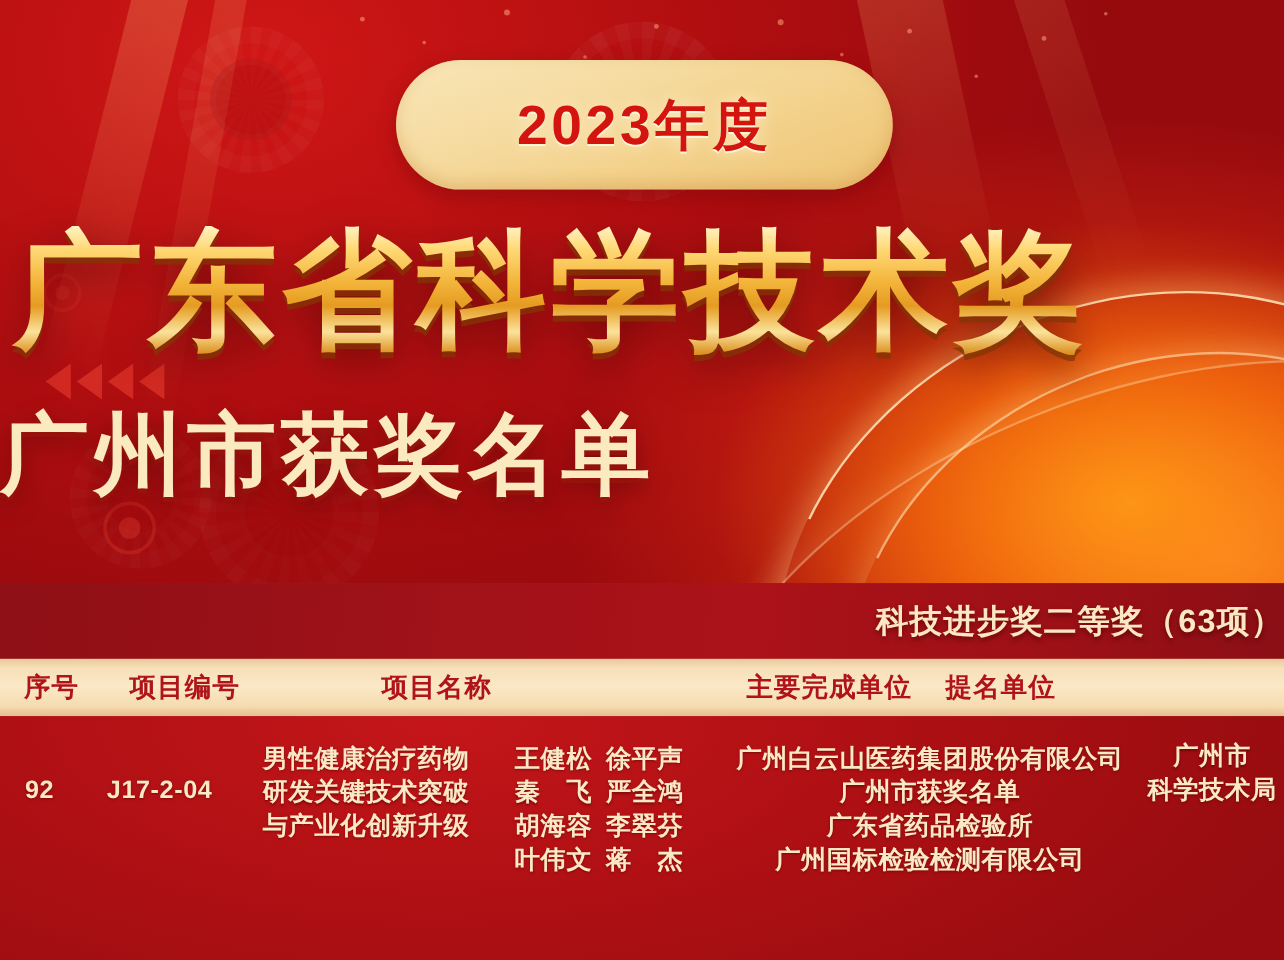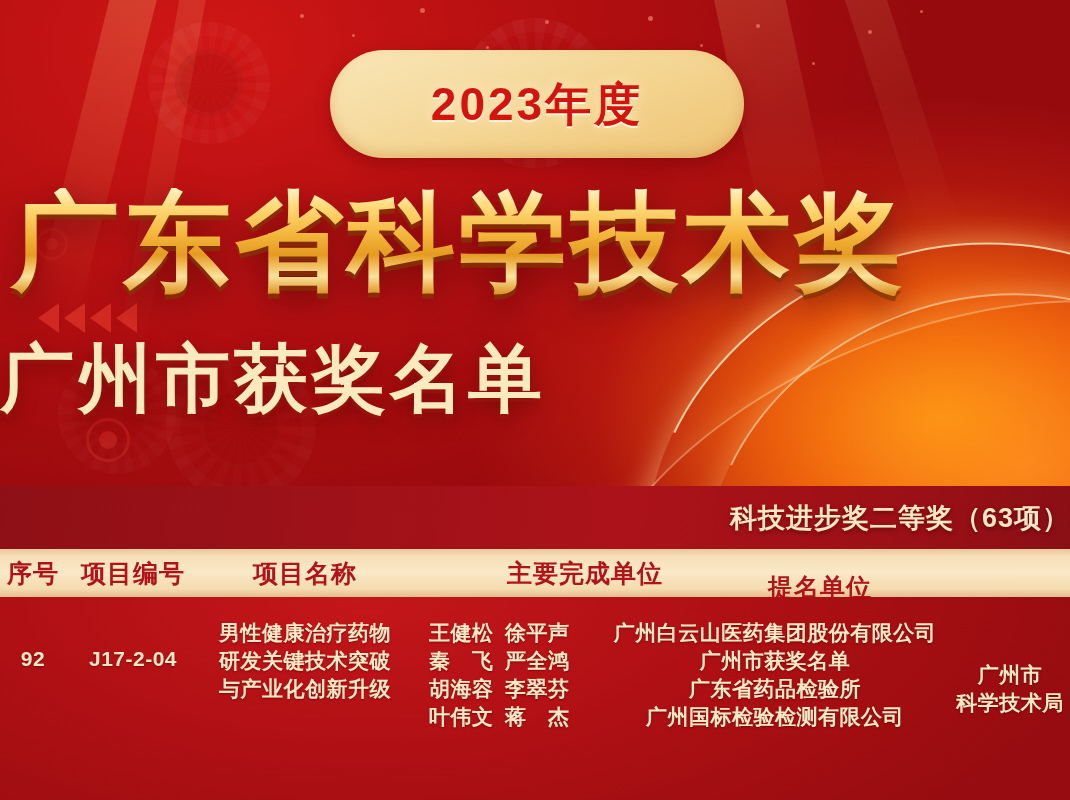--- a/index.html
+++ b/index.html
@@ -103,21 +103,21 @@
     text-shadow:0 2px 4px rgba(60,2,2,.55);
   }
 
   
   #table-head{
     position:absolute;left:0;top:549px;width:1070px;height:48px;
     background:linear-gradient(180deg,#e9c79c 0%,#f7e0b9 16%,#fae8c6 48%,#f5dcb0 82%,#e4bd90 100%);
     display:flex;align-items:center;
   }
   #table-head .th{
-    font-size:25px;font-weight:bold;color:#b01319;text-align:center;
+    font-size:22px;font-weight:bold;color:#b01319;text-align:right;
     letter-spacing:1px;
   }
 
   
   #table-body{
     position:absolute;left:0;top:597px;width:1070px;height:203px;
     background:
       radial-gradient(ellipse 760px 330px at 34% 0%, rgba(196,22,26,1) 0%, rgba(175,16,20,1) 48%, rgba(150,12,16,1) 100%),
       linear-gradient(100deg,#a5121a 0%,#bb161d 38%,#ae1219 72%,#8f0f15 100%);
     display:flex;
@@ -126,21 +126,21 @@
     color:#fbe9c6;font-size:21px;font-weight:bold;line-height:28px;
     letter-spacing:.5px;
     text-align:center;padding-top:22px;
     text-shadow:0 1px 2px rgba(70,2,2,.5);
   }
   .col-no{width:66px;}
   .col-code{width:134px;}
   .col-name{width:210px;}
   .col-people{width:190px;}
   .col-units{width:350px;}
-  .col-nom{width:120px;margin-top:28px;}
+  .col-nom{width:120px;}
 
   .name-grid{display:flex;flex-direction:column;gap:0;}
   .name-row{display:flex;justify-content:center;}
   .name-cell{width:76px;text-align:center;display:flex;justify-content:space-between;}
 </style>
 </head>
 <body>
 
 <div id="page">
 
@@ -240,20 +240,20 @@
       </div>
     </div>
 
     <div class="td col-units" style="padding-top:22px;">
       <div>广州白云山医药集团股份有限公司</div>
       <div>广州市获奖名单</div>
       <div>广东省药品检验所</div>
       <div>广州国标检验检测有限公司</div>
     </div>
 
-    <div class="td col-nom" style="padding-top:36px;">
+    <div class="td col-nom" style="padding-top:20px;">
       <div>广州市</div>
       <div>科学技术局</div>
     </div>
 
   </div>
 
 </div>
 
 </body></html>

